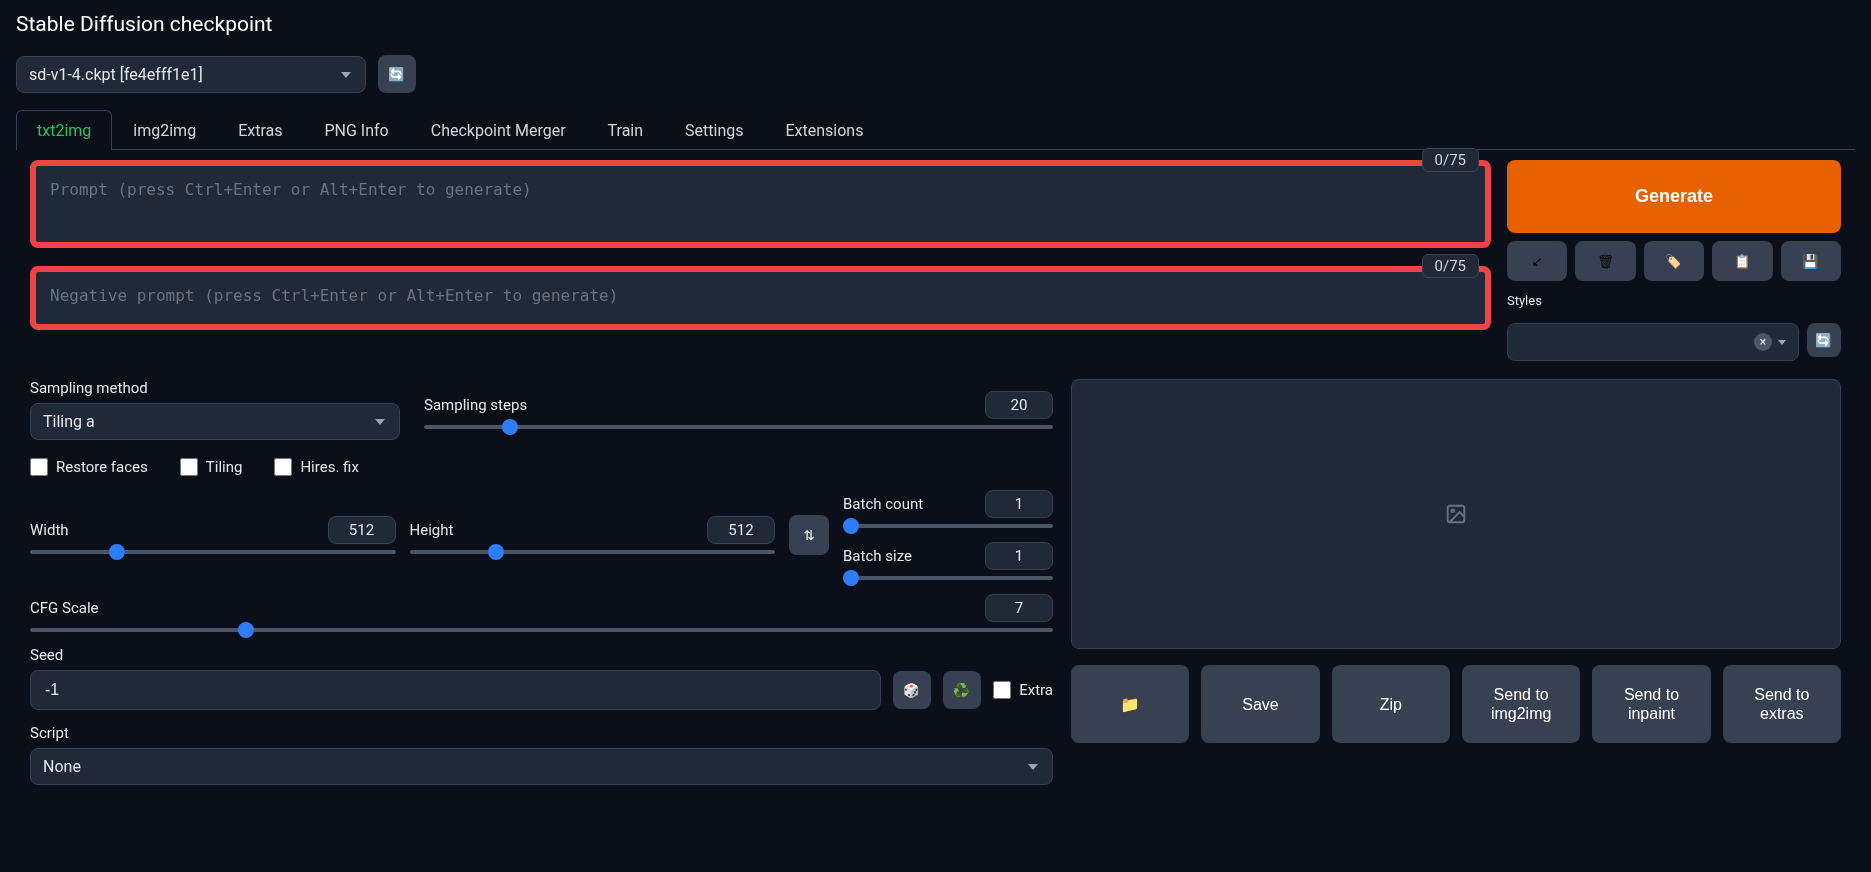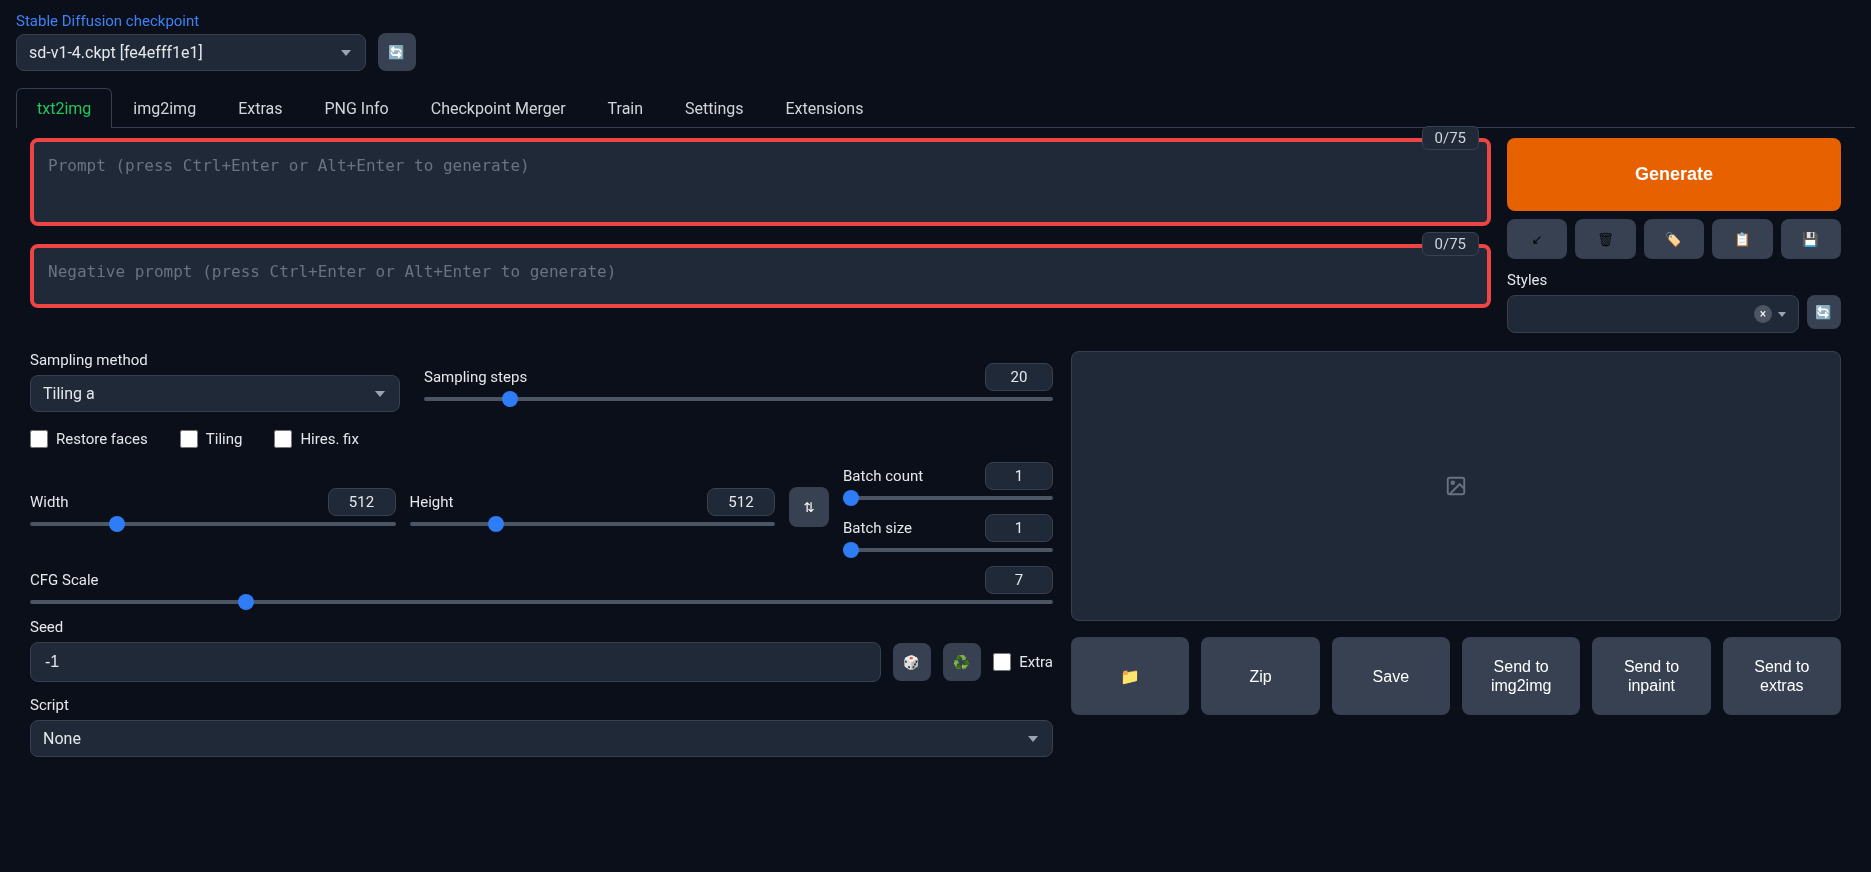--- a/index.html
+++ b/index.html
@@ -6,21 +6,21 @@
 body {
   background: #0b0f19;
   color: #e5e7eb;
   font-family: -apple-system, BlinkMacSystemFont, "Segoe UI", Roboto, sans-serif;
   font-size: 16px;
   padding: 12px 16px;
   min-width: 1871px;
 }
 .top-row { display: flex; align-items: flex-end; gap: 12px; margin-bottom: 16px; }
 .ckpt-block { display: flex; flex-direction: column; gap: 4px; }
-.ckpt-label { font-size: 15px; color: #3b82f6; margin-bottom: 0; }
+.ckpt-label { font-size: 21px; color: #ffffff; margin-bottom: 16px; }
 .dropdown {
   background: #1f2937;
   border: 1px solid #374151;
   border-radius: 8px;
   padding: 8px 36px 8px 12px;
   color: #e5e7eb;
   font-size: 16px;
   min-width: 350px;
   position: relative;
   cursor: pointer;
@@ -70,21 +70,21 @@
   background: #0b0f19;
   color: #22c55e;
 }
 .main { display: flex; gap: 16px; padding: 0 14px; }
 .left { flex: 1; min-width: 0; }
 .right { width: 334px; flex-shrink: 0; }
 .prompt-wrap { position: relative; margin-bottom: 14px; }
 .prompt {
   width: 100%;
   background: #1f2937;
-  border: 4px solid #ef4444;
+  border: 6px solid #ef4444;
   border-radius: 8px;
   padding: 14px;
   color: #e5e7eb;
   font-size: 16px;
   resize: none;
 }
 .prompt::placeholder { color: #6b7280; }
 .prompt.main-prompt { height: 88px; }
 .prompt.neg-prompt { height: 64px; }
 .counter {
@@ -115,21 +115,21 @@
   flex: 1;
   background: #374151;
   border: none;
   border-radius: 8px;
   height: 40px;
   display: flex;
   align-items: center;
   justify-content: center;
   cursor: pointer;
 }
-.styles-label { font-size: 15px; margin-bottom: 6px; }
+.styles-label { font-size: 13px; margin-bottom: 15px; }
 .styles-row { display: flex; gap: 8px; }
 .styles-select {
   flex: 1;
   background: #1f2937;
   border: 1px solid #374151;
   border-radius: 8px;
   height: 38px;
   position: relative;
   padding: 0 12px;
   display: flex;
@@ -424,20 +424,20 @@
   <div class="right-panel">
     <div class="preview">
       <svg width="22" height="22" viewBox="0 0 24 24" fill="none" stroke="#9ca3af" stroke-width="2">
         <rect x="3" y="3" width="18" height="18" rx="2"></rect>
         <circle cx="8.5" cy="8.5" r="1.5"></circle>
         <path d="M21 15l-5-5L5 21"></path>
       </svg>
     </div>
     <div class="action-row">
       <button class="action-btn">📁</button>
+      <button class="action-btn">Save</button>
       <button class="action-btn">Zip</button>
-      <button class="action-btn">Save</button>
       <button class="action-btn">Send to img2img</button>
       <button class="action-btn">Send to inpaint</button>
       <button class="action-btn">Send to extras</button>
     </div>
   </div>
 </div>
 
 </body></html>

